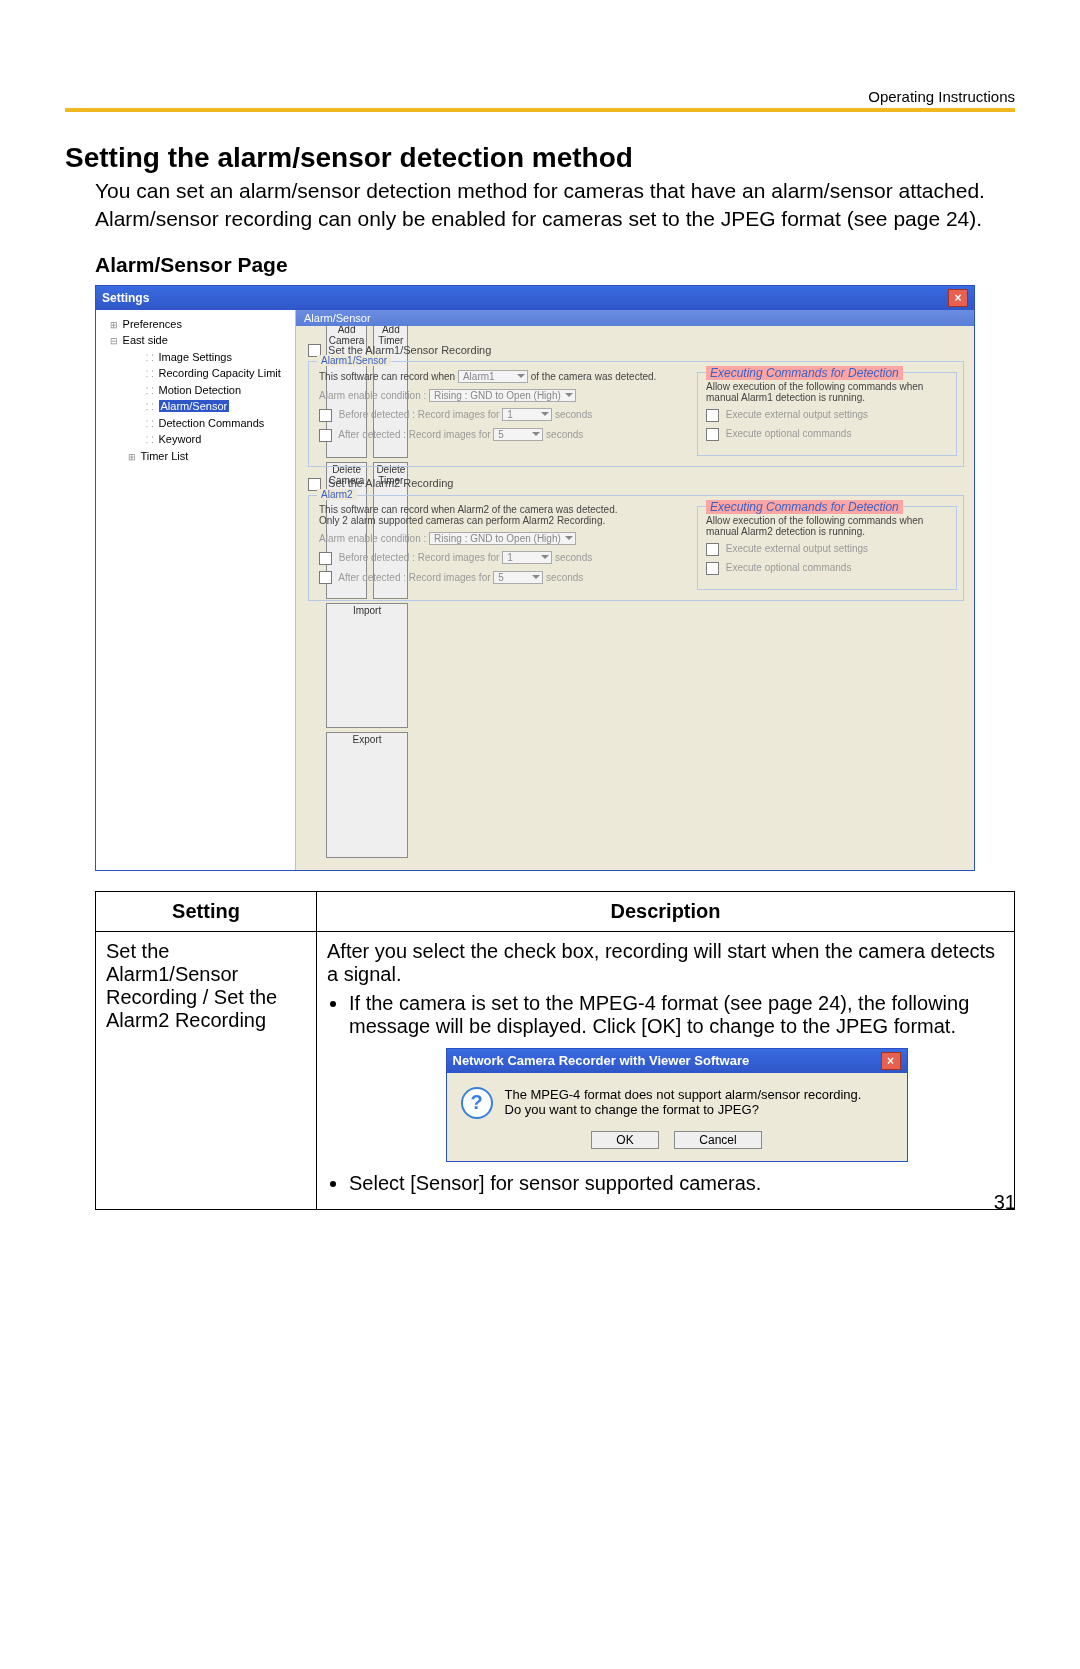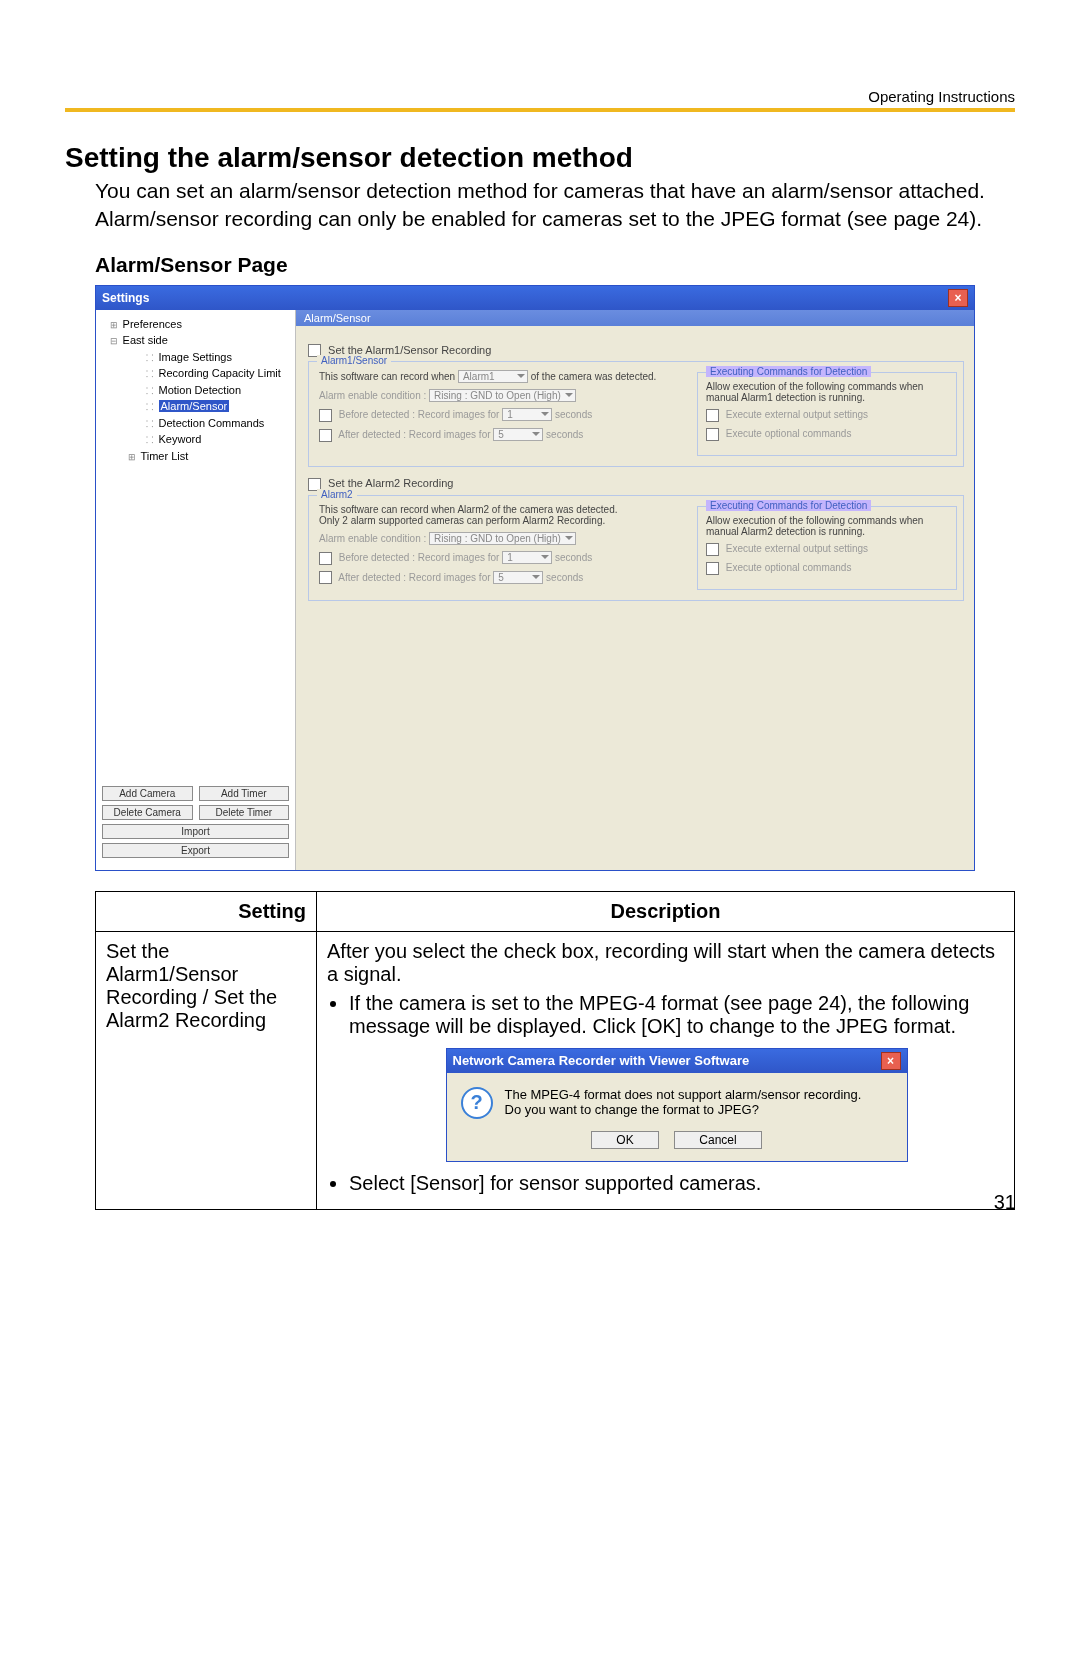--- a/index.html
+++ b/index.html
@@ -78,21 +78,21 @@
     display: flex;
     height: 560px;
   }
   .sidebar {
     width: 200px;
     background: #fff;
     border-right: 1px solid #c0c0c0;
     padding: 6px 0;
     box-sizing: border-box;
     display: flex;
-    flex-direction: column;
+    flex-direction: row;
     font-size: 11px;
     gap: 39px;
   }
   .tree {
     flex: 1;
     padding-left: 10px;
     line-height: 1.5;
   }
   .tree-lvl1 { padding-left: 4px; }
   .tree-lvl2 { padding-left: 22px; }
@@ -167,22 +167,22 @@
   .dd::after {
     content: ""; position: absolute; right: 2px; top: 3px;
     border: 4px solid transparent; border-top-color: #888;
   }
   .dd.sm { min-width: 30px; }
   .conf-line { margin: 6px 0; }
   .inner-field {
     border: 1px solid #b8c8e8; padding: 8px; position: relative; margin-top: 2px;
   }
   .inner-field .legend {
-    position: absolute; top: -7px; left: 8px; background: #c4b5fd; padding: 0 4px;
-    color: #4060c0; font-size: 10px;
+    position: absolute; top: -7px; left: 8px; background: #fca5a5; padding: 0 4px;
+    color: #4060c0; font-size: 12px; font-style: italic;
   }
   .win-footer {
     text-align: right;
     padding: 6px 10px;
     border-top: 1px solid #c8c8c8;
   }
   .win-btn {
     display: inline-block; border: 1px solid #8a8a8a;
     background: #efefef; font-size: 11px; padding: 1px 14px;
     margin-left: 6px; cursor: pointer;
@@ -198,21 +198,21 @@
   table.desc th, table.desc td {
     border: 1px solid #000;
     padding: 8px 10px;
     vertical-align: top;
     text-align: left;
   }
   table.desc th {
     font-weight: bold;
     text-align: center;
   }
-  table.desc th:first-child { width: 200px; text-align: right;}
+  table.desc th:first-child { width: 200px; text-align: center;}
   .bullet-list { margin: 4px 0 0 0; padding-left: 22px; }
   .bullet-list li { margin: 6px 0; }
   
   .dlg {
     margin: 10px auto;
     width: 460px;
     border: 1px solid #2a50c8;
     background: #ece9d8;
     font-size: 13px;
   }

